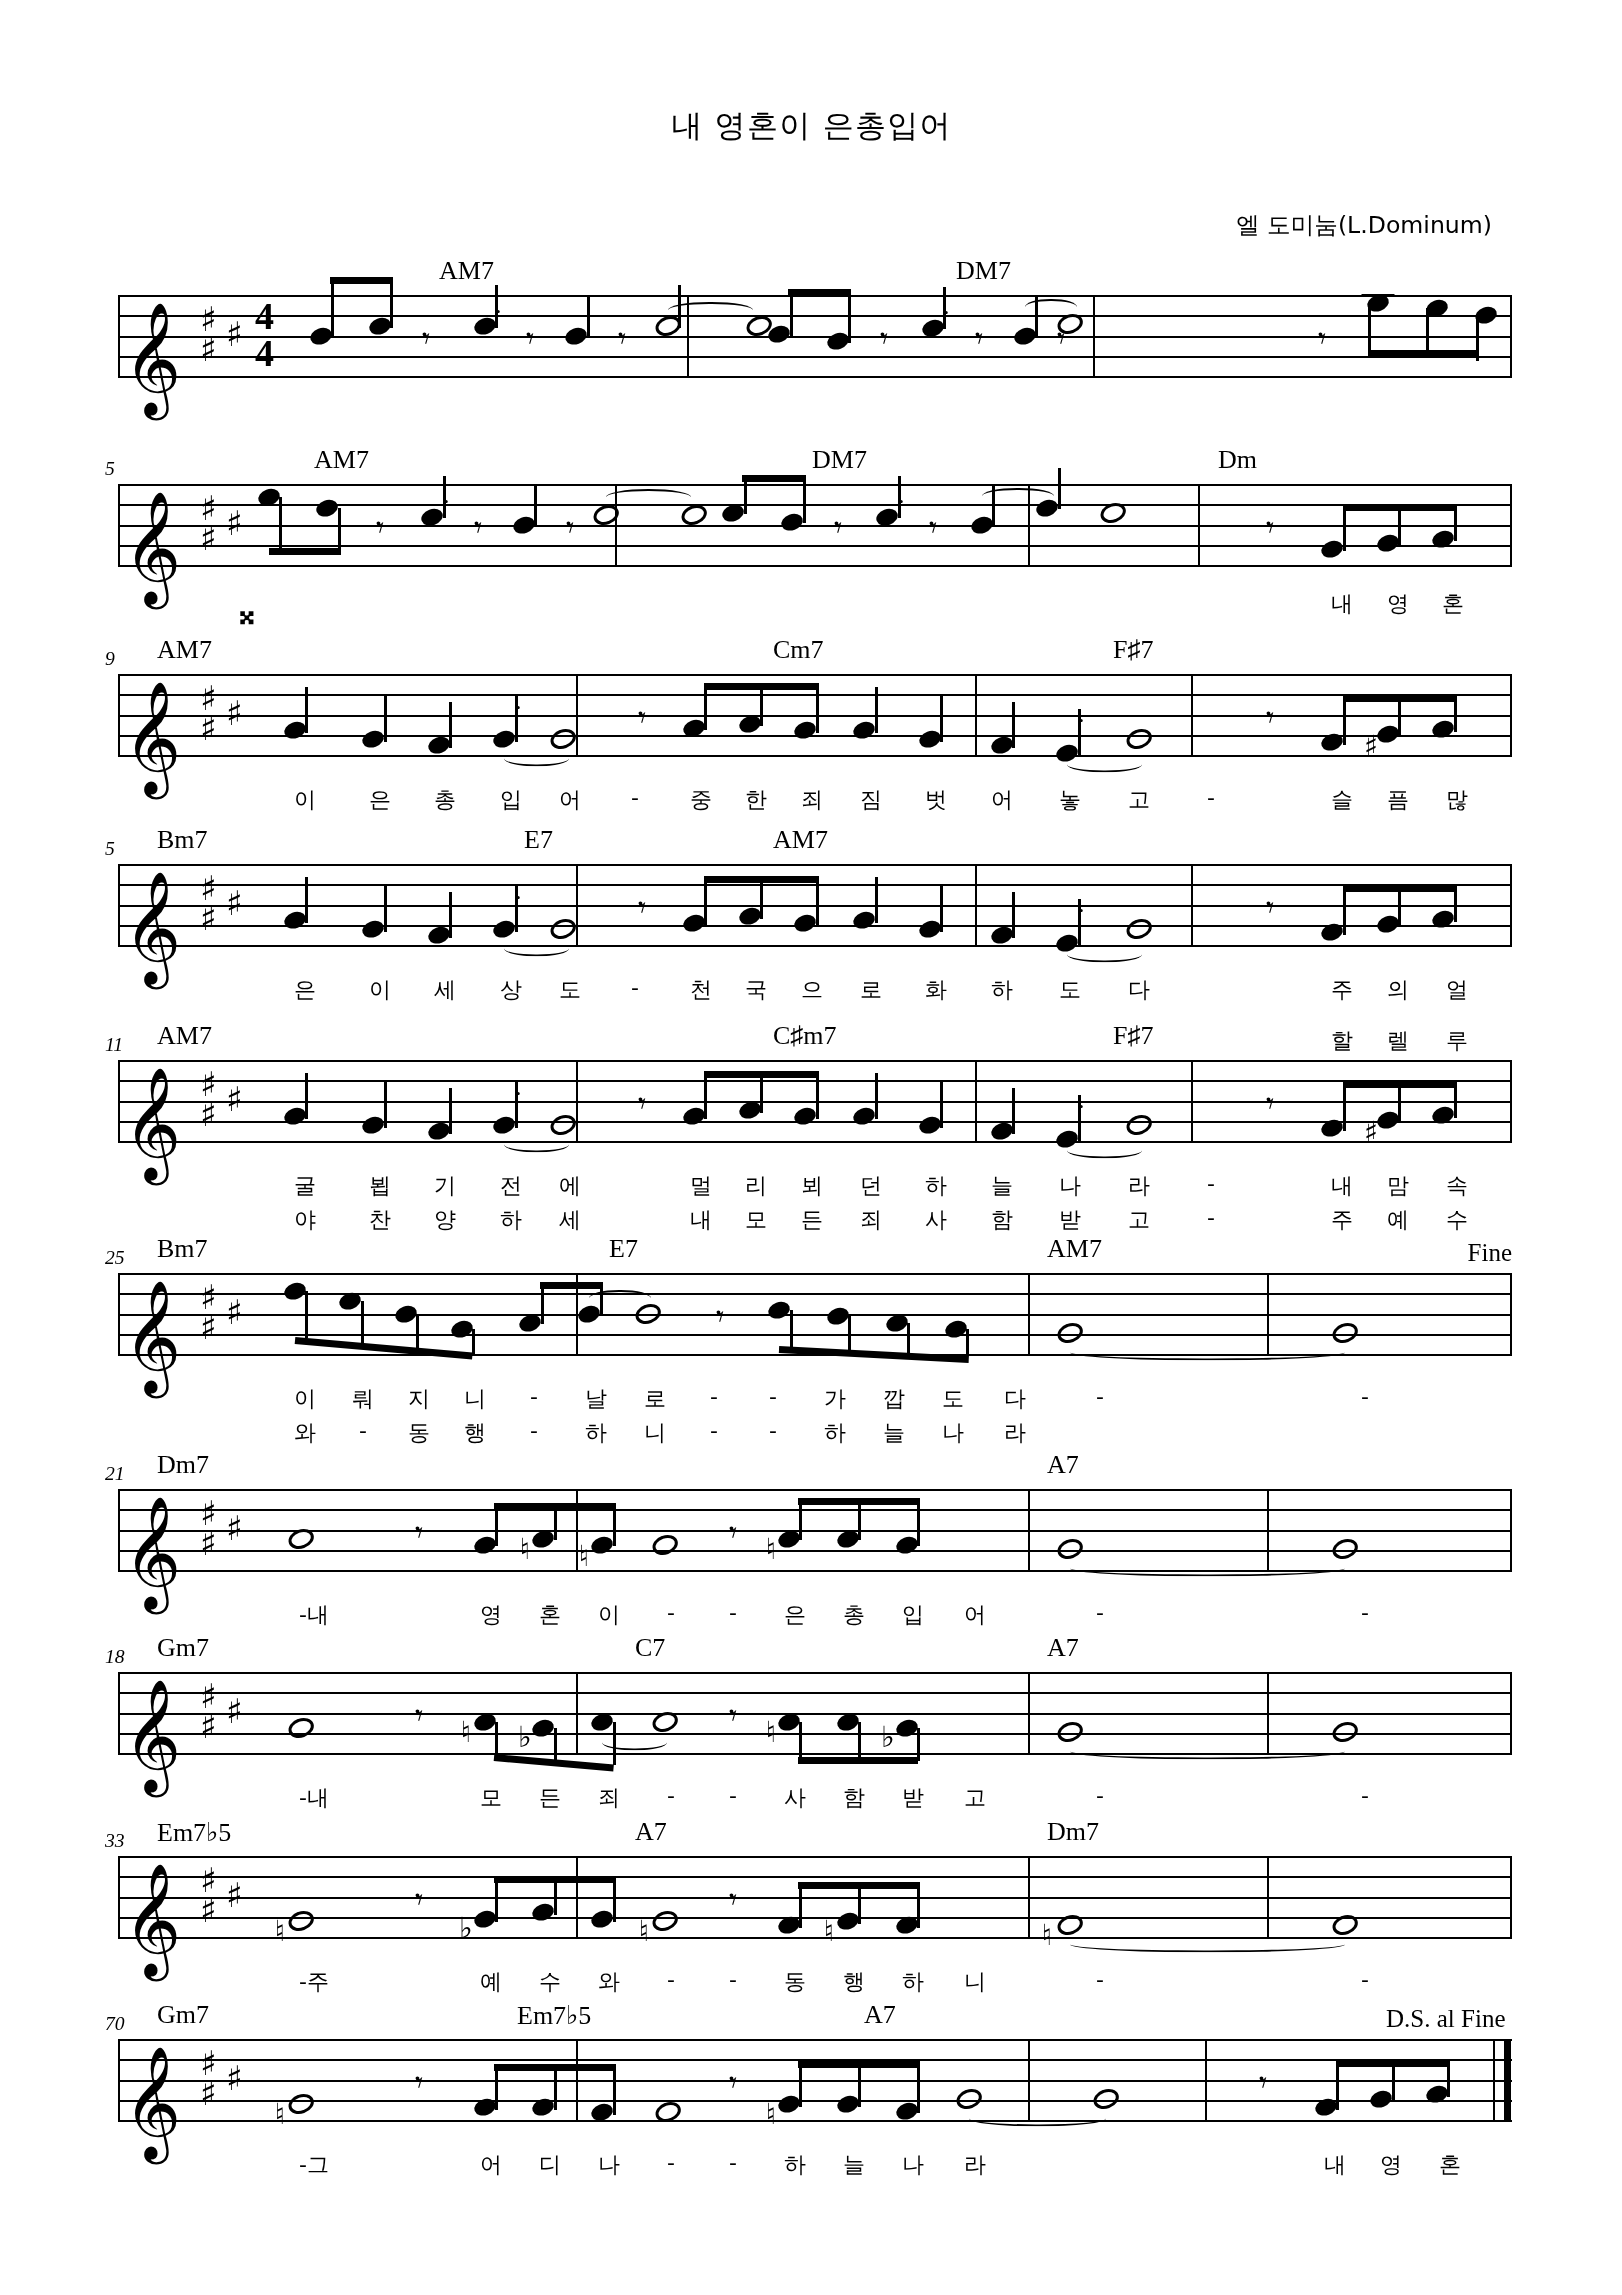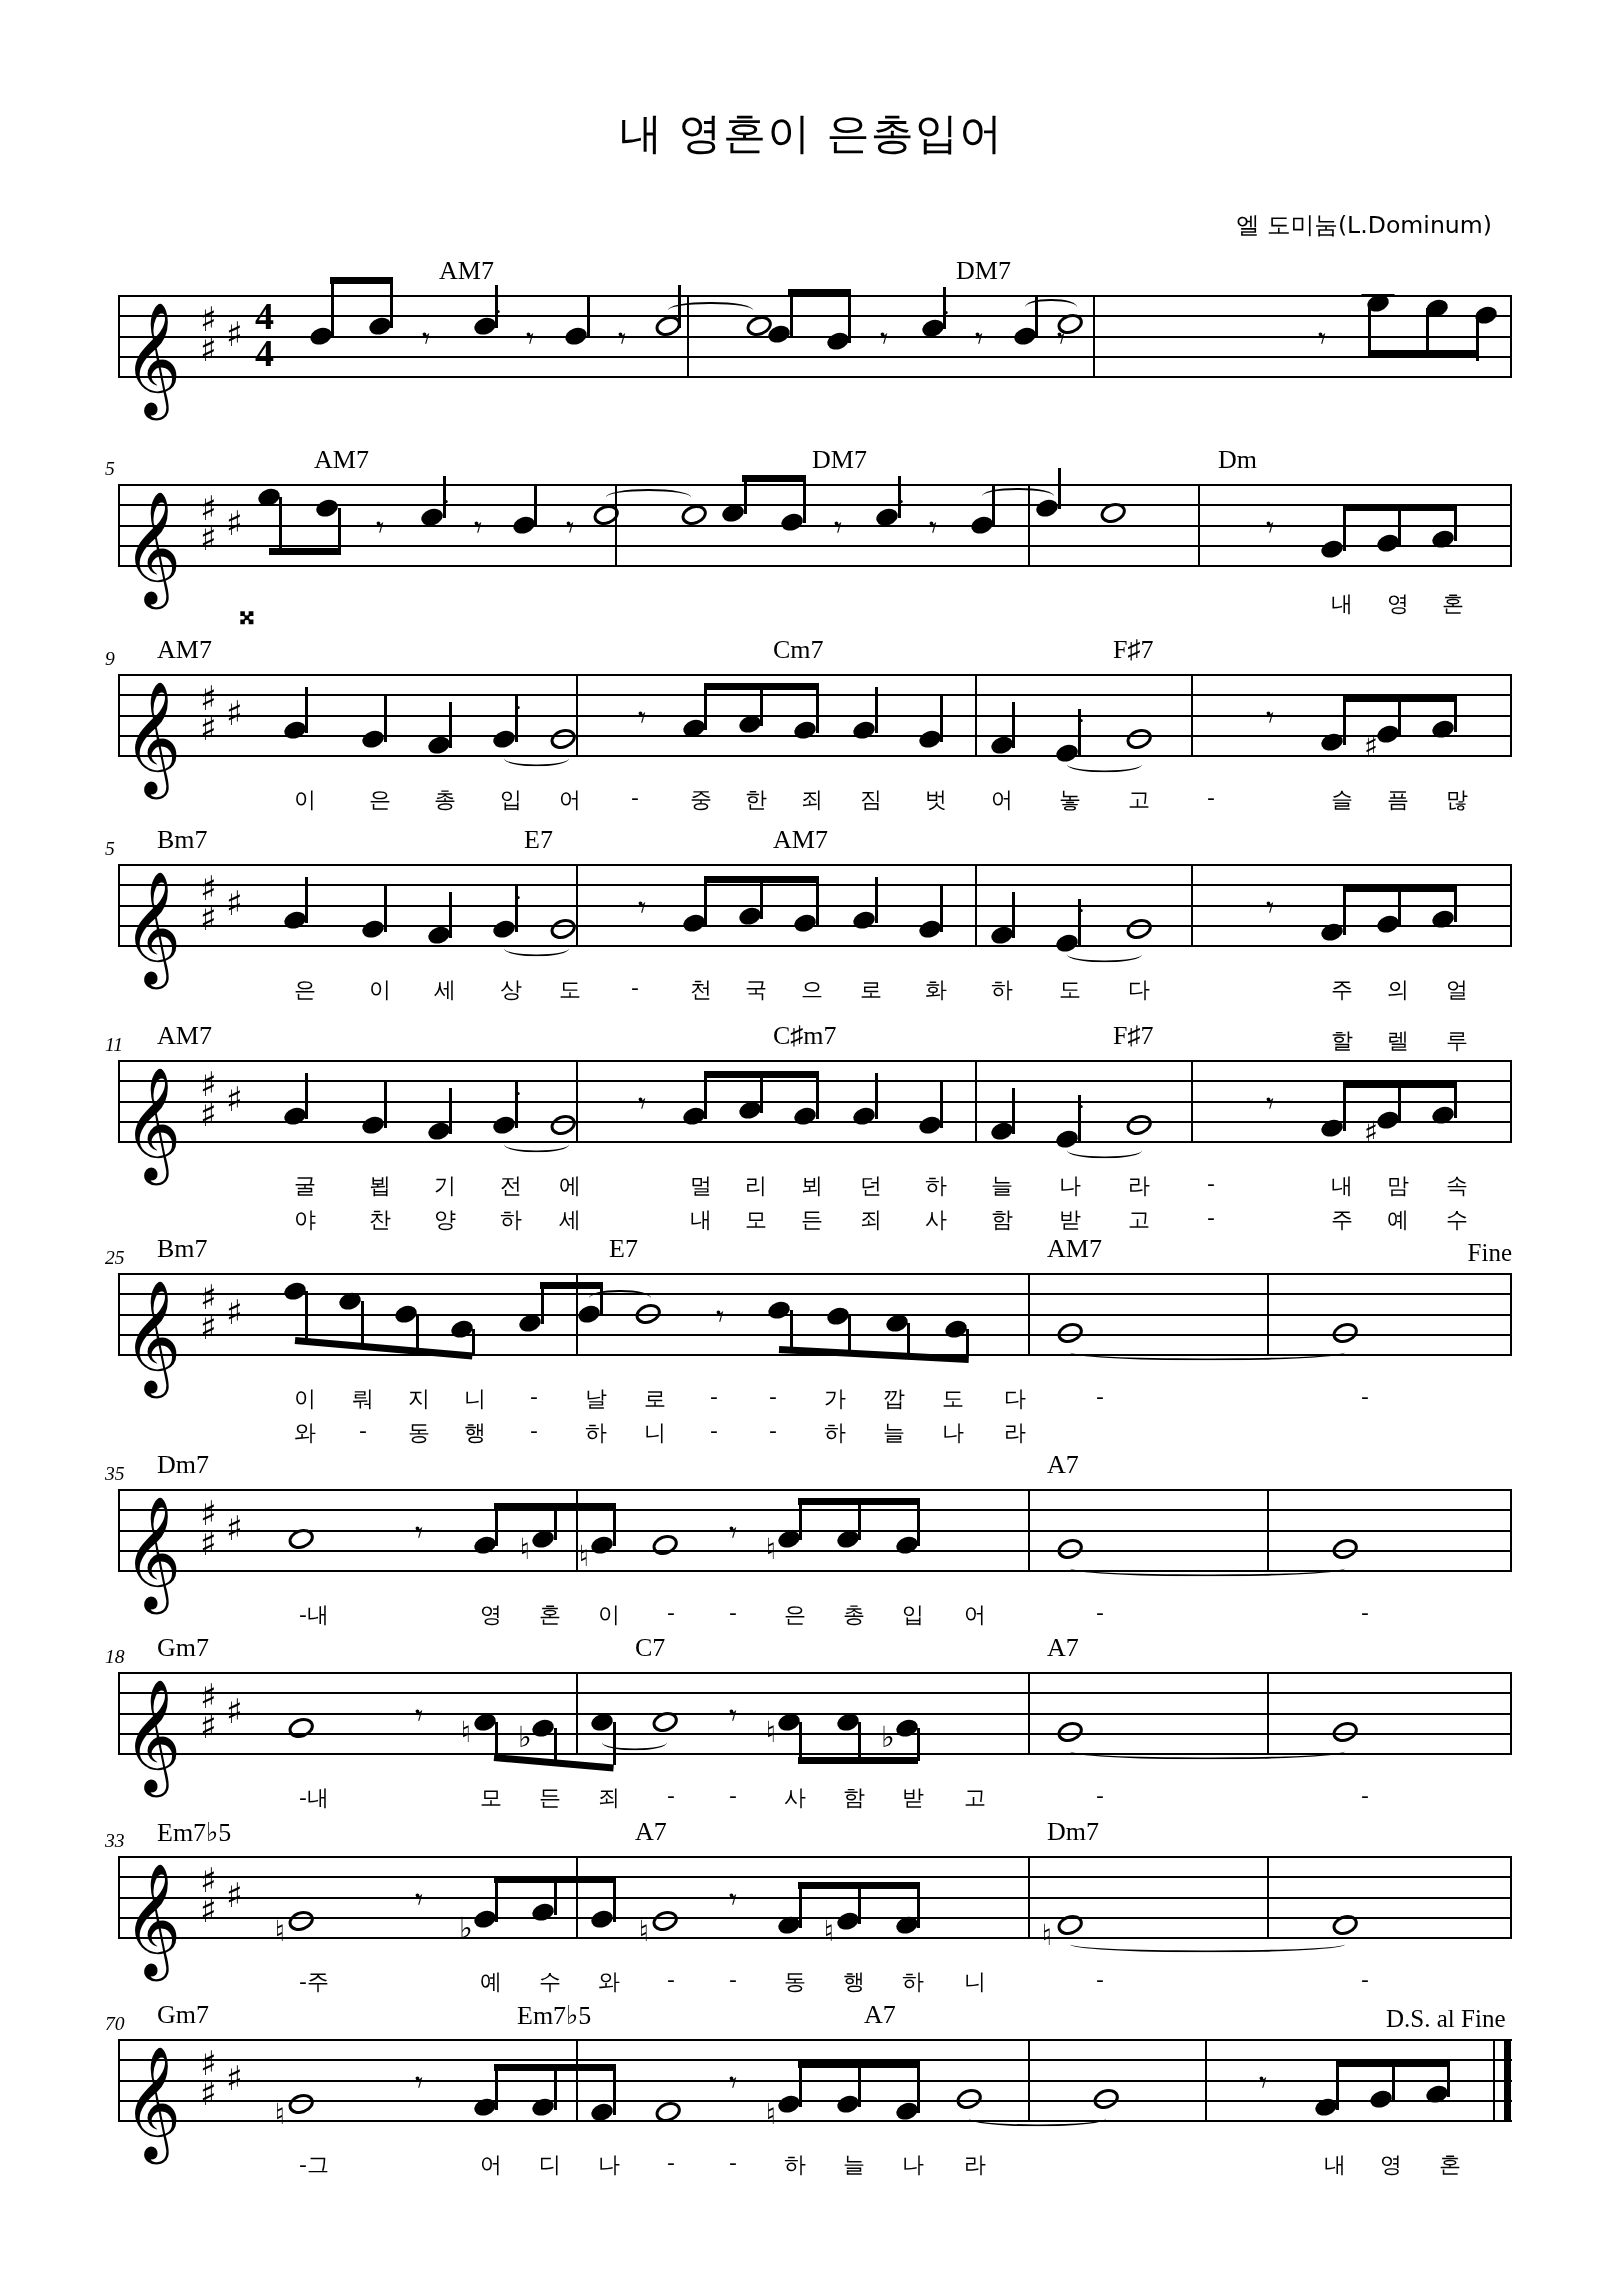--- a/index.html
+++ b/index.html
@@ -17,21 +17,21 @@
     height: 2295px;
     background: #fff;
     overflow: hidden;
   }
   .title {
     position: absolute;
     top: 105px;
     left: 0;
     width: 100%;
     text-align: center;
-    font-size: 43px;
+    font-size: 31px;
     letter-spacing: 1.3px;
     font-family: "DejaVu Sans", sans-serif;
     font-weight: 400;
   }
   .composer {
     position: absolute;
     top: 209px;
     right: 131px;
     font-size: 23.6px;
     font-family: "DejaVu Sans", sans-serif;
@@ -705,21 +705,21 @@
       <span class="lyric" style="left:596px;">-</span>
       <span class="lyric" style="left:655px;">-</span>
       <span class="lyric" style="left:717px;">하</span>
       <span class="lyric" style="left:776px;">늘</span>
       <span class="lyric" style="left:835px;">나</span>
       <span class="lyric" style="left:897px;">라</span>
     </div>
   </div>
 
   <div class="system" style="top:1489px;">
-    <div class="measnum" style="left:-13px; top:-26px;">35</div>
+    <div class="measnum" style="left:-13px; top:-26px;">21</div>
     <div class="staff">
       <div class="line l0"></div>
       <div class="line l1"></div>
       <div class="line l2"></div>
       <div class="line l3"></div>
       <div class="line l4"></div>
       <div class="clef">𝄞</div>
       <div class="keysig" style="left:82px; top:6.5px;">♯</div>
       <div class="keysig" style="left:82px; top:37px;">♯</div>
       <div class="keysig" style="left:108px; top:21.6px;">♯</div>

